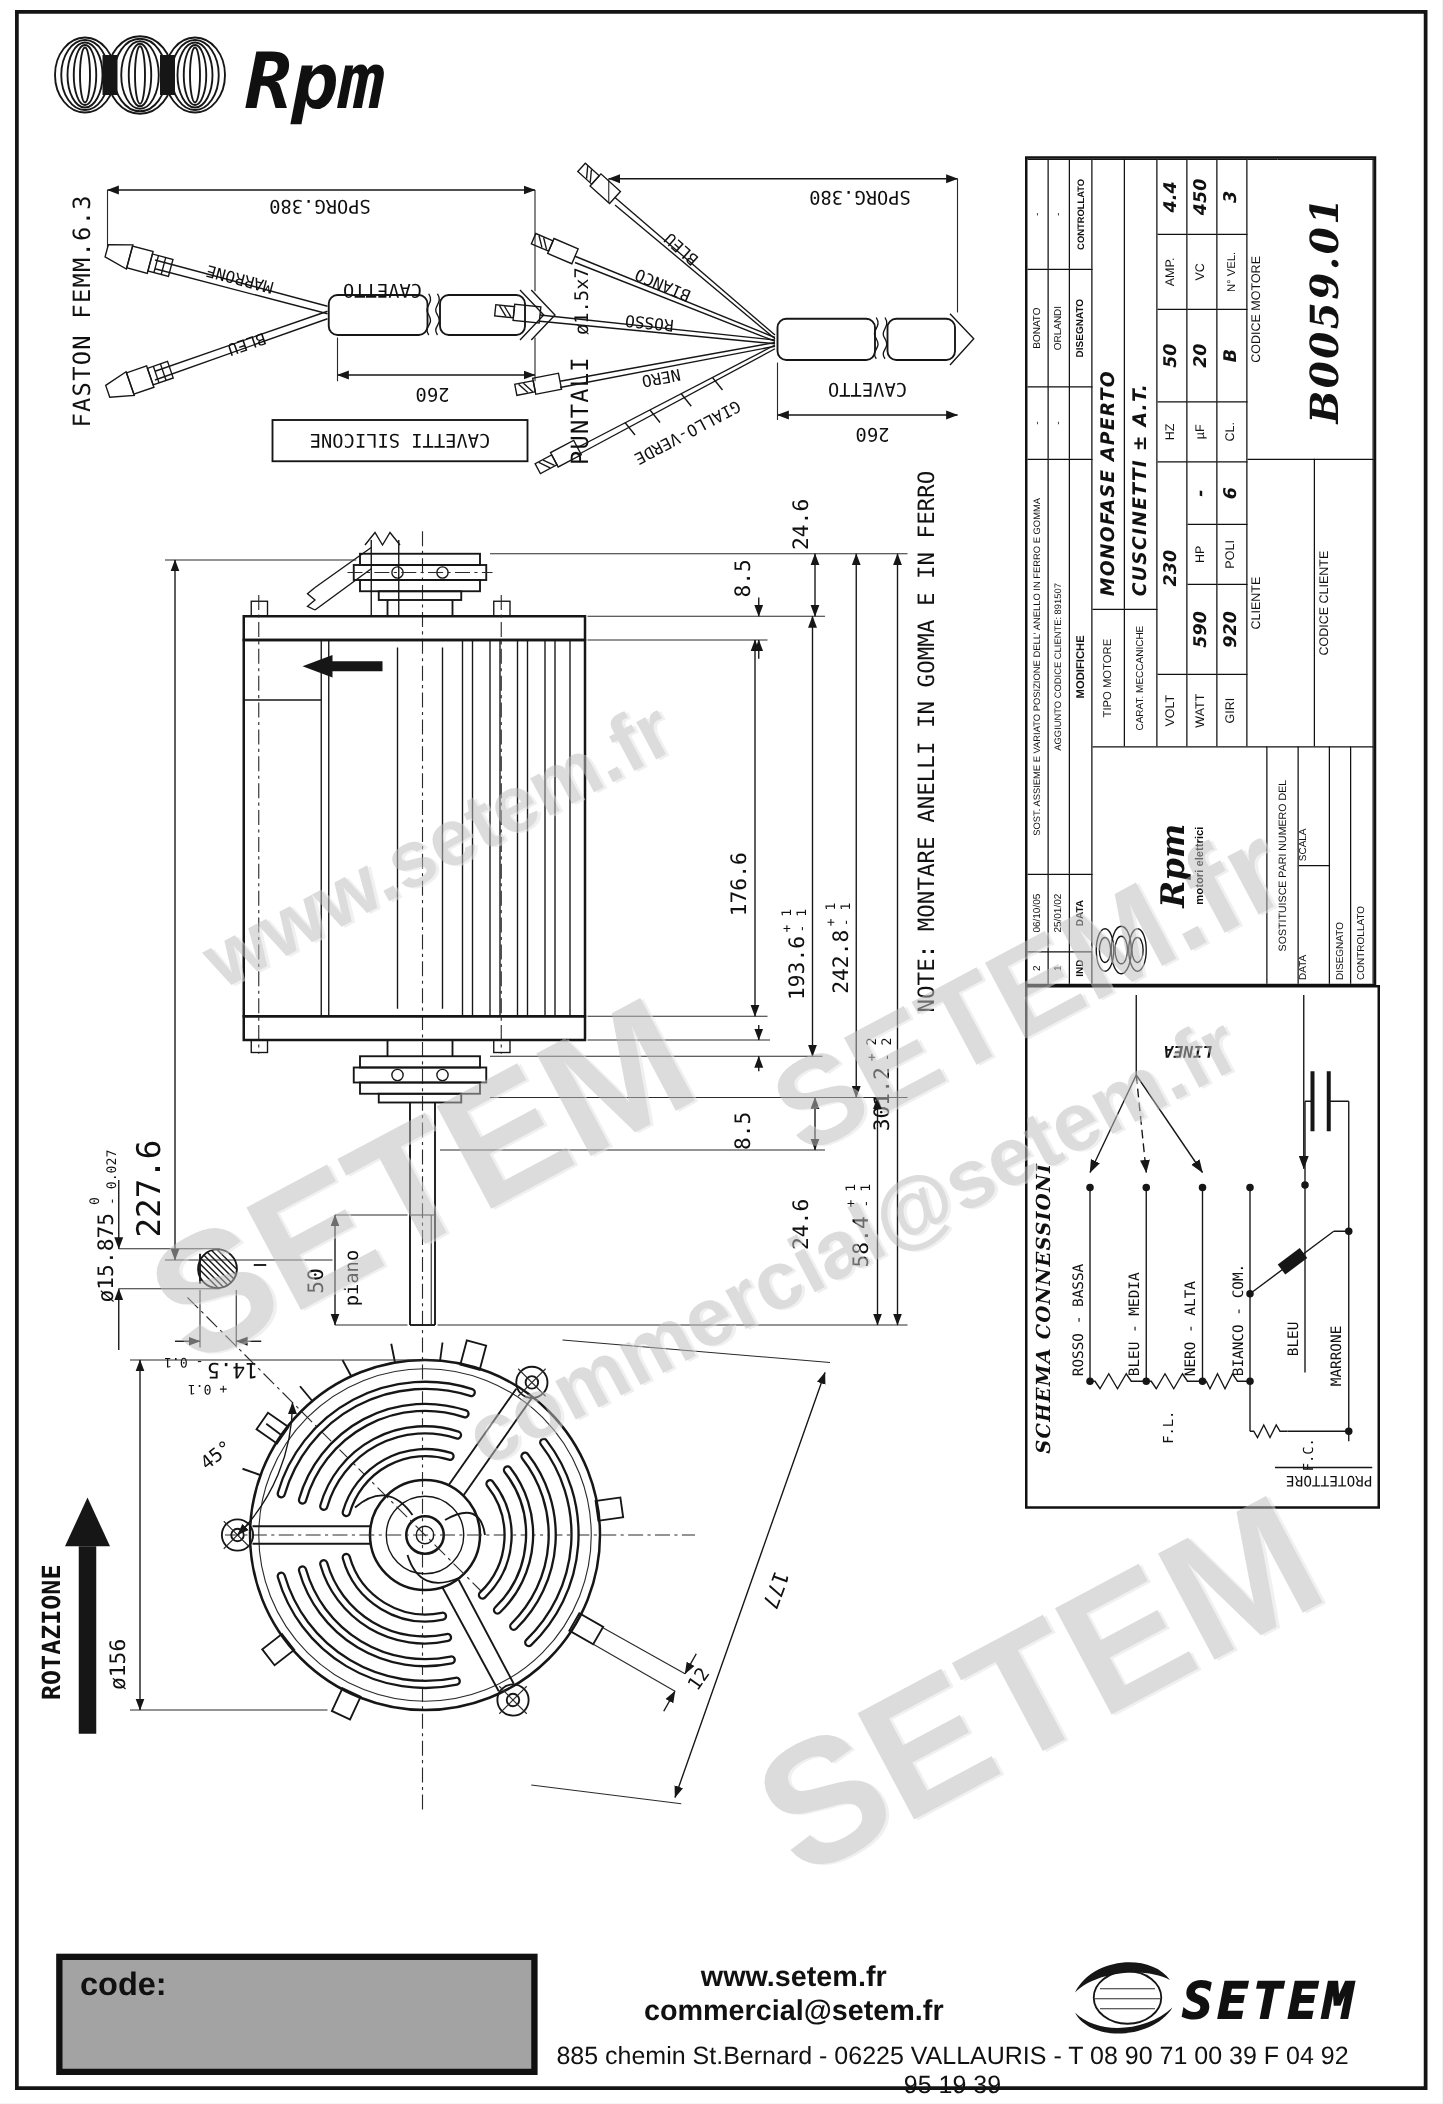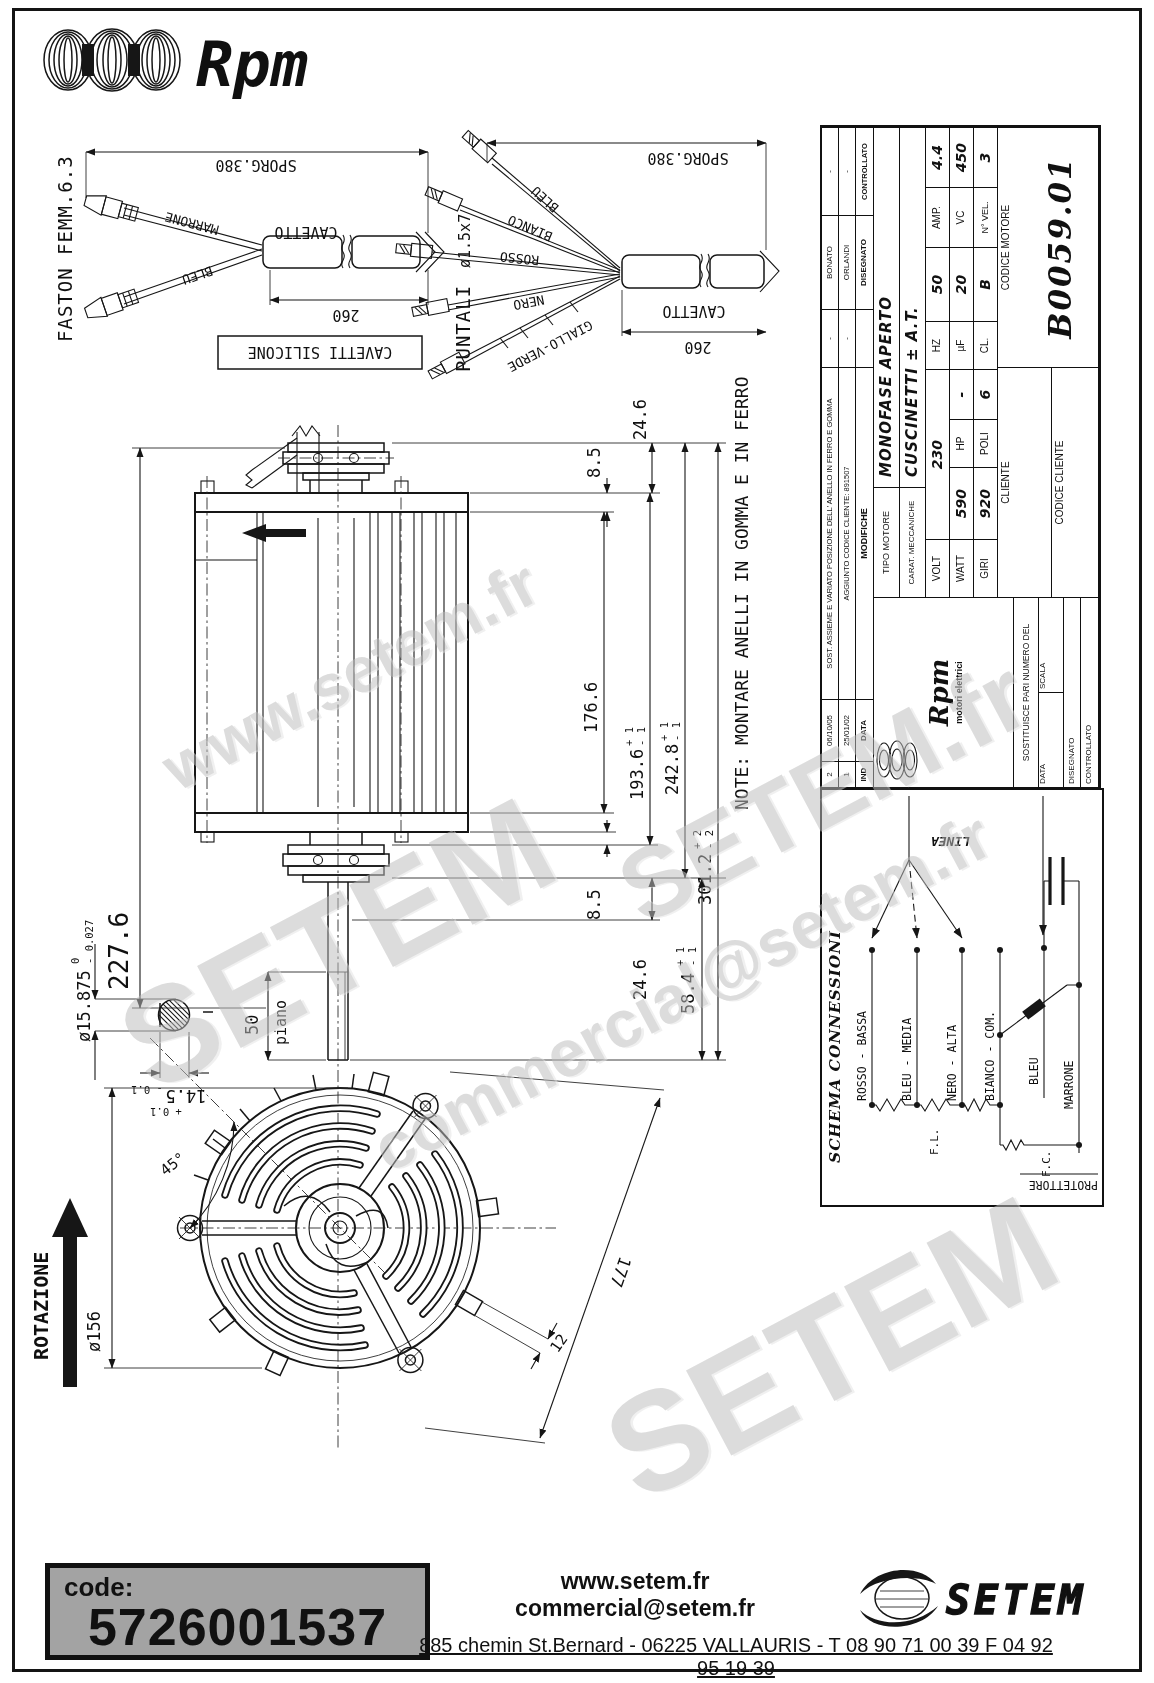--- a/index.html
+++ b/index.html
@@ -32,21 +32,21 @@
   .schema-title{position:absolute;left:42px;top:3px;font:italic bold 15.5px "DejaVu Serif",serif;letter-spacing:1px;z-index:3;}
   .wm{position:absolute;z-index:5;color:#bdbdbd;opacity:.52;font-weight:bold;white-space:nowrap;
       transform-origin:0 0;font-family:"Liberation Sans",sans-serif;text-shadow:2px 2px 0 #e3e3e3;pointer-events:none;}
   .hdr{position:absolute;z-index:6;}
   .ref{left:758px;top:34px;font:italic bold 40px "Liberation Sans",sans-serif;border-bottom:4px solid #111;padding:0 8px 2px 8px;}
   .ref .sp{display:inline-block;width:34px;}
   .codebox{position:absolute;left:45px;top:1563px;width:385px;height:97px;border:5px solid #111;z-index:6;background:#a3a3a3;box-sizing:border-box;}
   .codebox .cl{font:bold 26px "Liberation Sans",sans-serif;margin:4px 0 0 14px;}
   .codebox .cv{font:bold 52px "Liberation Sans",sans-serif;text-align:center;margin-top:-6px;letter-spacing:1px;}
   .fweb{position:absolute;left:440px;top:1568px;width:390px;text-align:center;font:bold 23px "Liberation Sans",sans-serif;z-index:6;}
-  .faddr{position:absolute;left:406px;top:1634px;width:660px;text-align:center;font:20px "Liberation Sans",sans-serif;z-index:6;text-decoration:underline;}
+  .faddr{position:absolute;left:432px;top:1634px;width:660px;text-align:center;font:20px "Liberation Sans",sans-serif;z-index:6;}
   .notev{position:absolute;left:731px;top:810px;transform-origin:0 0;transform:rotate(-90deg);
          font:18px "DejaVu Sans Mono",monospace;white-space:nowrap;z-index:2;}
 </style>
 </head>
 <body>
 
 <div class="sheet">
   <div class="frame"></div>
 
   <svg id="art" width="1154" height="1683" viewBox="0 0 1154 1683">
@@ -581,20 +581,19 @@
 
   <div class="wm" style="left:150px;top:740px;transform:rotate(-28deg);font-size:64px">www.setem.fr</div>
   <div class="wm" style="left:95px;top:985px;transform:rotate(-28deg);font-size:135px">SETEM</div>
   <div class="wm" style="left:360px;top:1120px;transform:rotate(-28deg);font-size:66px">commercial@setem.fr</div>
   <div class="wm" style="left:580px;top:1390px;transform:rotate(-28deg);font-size:140px">SETEM</div>
   <div class="wm" style="left:600px;top:845px;transform:rotate(-28deg);font-size:100px">SETEM.fr</div>
 
 
   <div class="codebox">
     <div class="cl">code:</div>
-    <div class="cv">5726001537</div>
   </div>
   <div class="fweb">
     <div>www.setem.fr</div>
     <div>commercial@setem.fr</div>
   </div>
   <div class="faddr">885 chemin St.Bernard  -  06225 VALLAURIS  -  T 08 90 71 00 39   F 04 92 95 19 39</div>
 </div>
 
 </body></html>

